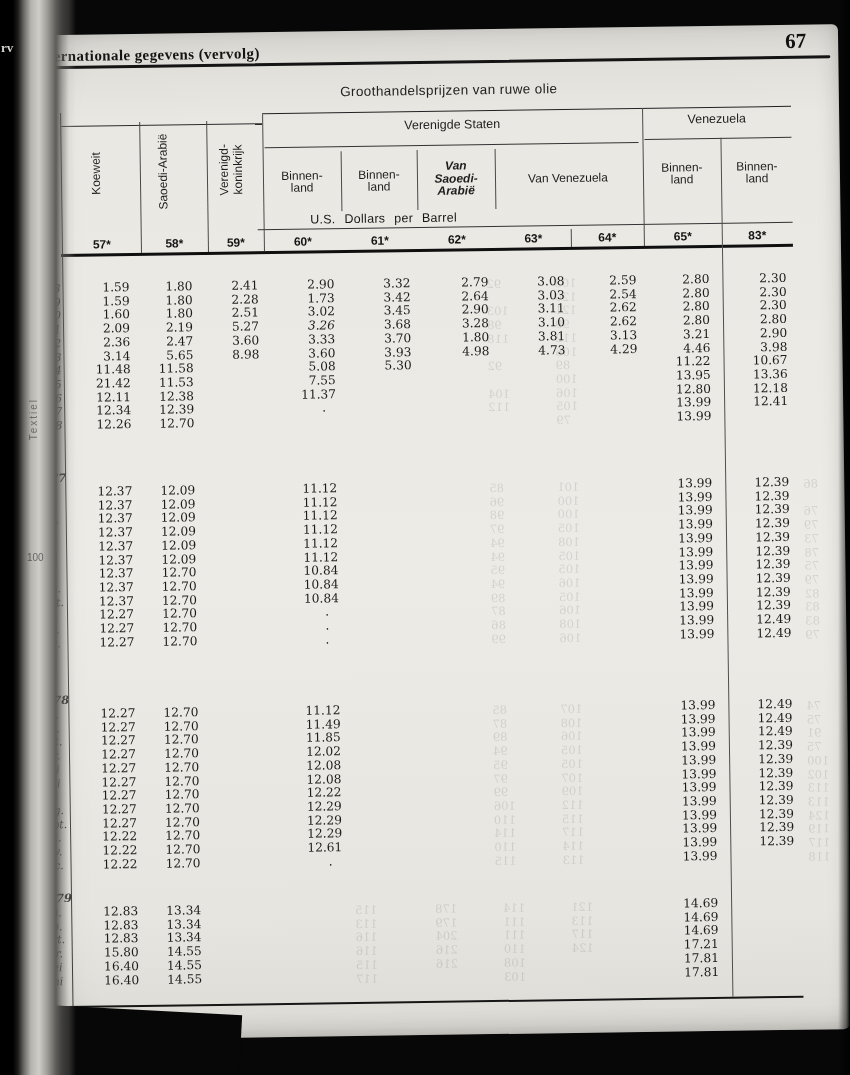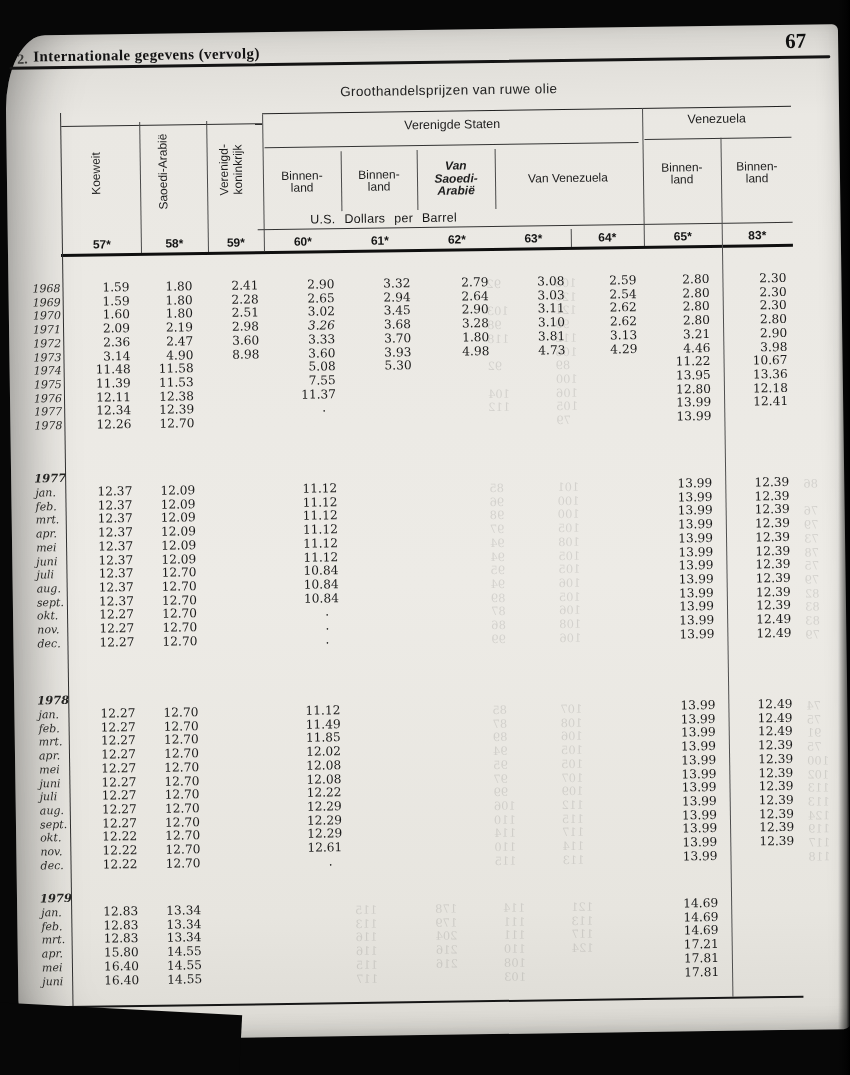--- a/index.html
+++ b/index.html
@@ -232,22 +232,22 @@
             <div class="cell" style="left: 500px; width: 68px;">3.08</div>
             <div class="cell" style="left: 575px; width: 65px;">2.59</div>
             <div class="cell" style="left: 648px; width: 65px;">2.80</div>
             <div class="cell" style="left: 726px; width: 64px;">2.30</div>
           </div>
           <div class="data-row" style="top: 290.7px;">
             <div class="rowlabel">1969</div>
             <div class="cell" style="left: 67px; width: 66px;">1.59</div>
             <div class="cell" style="left: 145px; width: 51px;">1.80</div>
             <div class="cell" style="left: 212px; width: 50px;">2.28</div>
-            <div class="cell" style="left: 268px; width: 70px;">2.65</div>
-            <div class="cell" style="left: 346px; width: 68px;">2.94</div>
+            <div class="cell" style="left: 268px; width: 70px;">1.73</div>
+            <div class="cell" style="left: 346px; width: 68px;">3.42</div>
             <div class="cell" style="left: 422px; width: 70px;">2.64</div>
             <div class="cell" style="left: 500px; width: 68px;">3.03</div>
             <div class="cell" style="left: 575px; width: 65px;">2.54</div>
             <div class="cell" style="left: 648px; width: 65px;">2.80</div>
             <div class="cell" style="left: 726px; width: 64px;">2.30</div>
           </div>
           <div class="data-row" style="top: 304.4px;">
             <div class="rowlabel">1970</div>
             <div class="cell" style="left: 67px; width: 66px;">1.60</div>
             <div class="cell" style="left: 145px; width: 51px;">1.80</div>
@@ -257,21 +257,21 @@
             <div class="cell" style="left: 422px; width: 70px;">2.90</div>
             <div class="cell" style="left: 500px; width: 68px;">3.11</div>
             <div class="cell" style="left: 575px; width: 65px;">2.62</div>
             <div class="cell" style="left: 648px; width: 65px;">2.80</div>
             <div class="cell" style="left: 726px; width: 64px;">2.30</div>
           </div>
           <div class="data-row" style="top: 318.1px;">
             <div class="rowlabel">1971</div>
             <div class="cell" style="left: 67px; width: 66px;">2.09</div>
             <div class="cell" style="left: 145px; width: 51px;">2.19</div>
-            <div class="cell" style="left: 212px; width: 50px;">2.98</div>
+            <div class="cell" style="left: 212px; width: 50px;">5.27</div>
             <div class="cell" style="left: 268px; width: 70px; font-style: italic;">3.26</div>
             <div class="cell" style="left: 346px; width: 68px;">3.68</div>
             <div class="cell" style="left: 422px; width: 70px;">3.28</div>
             <div class="cell" style="left: 500px; width: 68px;">3.10</div>
             <div class="cell" style="left: 575px; width: 65px;">2.62</div>
             <div class="cell" style="left: 648px; width: 65px;">2.80</div>
             <div class="cell" style="left: 726px; width: 64px;">2.80</div>
           </div>
           <div class="data-row" style="top: 331.8px;">
             <div class="rowlabel">1972</div>
@@ -282,21 +282,21 @@
             <div class="cell" style="left: 346px; width: 68px;">3.70</div>
             <div class="cell" style="left: 422px; width: 70px;">1.80</div>
             <div class="cell" style="left: 500px; width: 68px;">3.81</div>
             <div class="cell" style="left: 575px; width: 65px;">3.13</div>
             <div class="cell" style="left: 648px; width: 65px;">3.21</div>
             <div class="cell" style="left: 726px; width: 64px;">2.90</div>
           </div>
           <div class="data-row" style="top: 345.5px;">
             <div class="rowlabel">1973</div>
             <div class="cell" style="left: 67px; width: 66px;">3.14</div>
-            <div class="cell" style="left: 145px; width: 51px;">4.90</div>
+            <div class="cell" style="left: 145px; width: 51px;">5.65</div>
             <div class="cell" style="left: 212px; width: 50px;">8.98</div>
             <div class="cell" style="left: 268px; width: 70px;">3.60</div>
             <div class="cell" style="left: 346px; width: 68px;">3.93</div>
             <div class="cell" style="left: 422px; width: 70px;">4.98</div>
             <div class="cell" style="left: 500px; width: 68px;">4.73</div>
             <div class="cell" style="left: 575px; width: 65px;">4.29</div>
             <div class="cell" style="left: 648px; width: 65px;">4.46</div>
             <div class="cell" style="left: 726px; width: 64px;">3.98</div>
           </div>
           <div class="data-row" style="top: 359.2px;">
@@ -307,21 +307,21 @@
             <div class="cell" style="left: 268px; width: 70px;">5.08</div>
             <div class="cell" style="left: 346px; width: 68px;">5.30</div>
             <div class="cell" style="left: 422px; width: 70px;"></div>
             <div class="cell" style="left: 500px; width: 68px;"></div>
             <div class="cell" style="left: 575px; width: 65px;"></div>
             <div class="cell" style="left: 648px; width: 65px;">11.22</div>
             <div class="cell" style="left: 726px; width: 64px;">10.67</div>
           </div>
           <div class="data-row" style="top: 372.9px;">
             <div class="rowlabel">1975</div>
-            <div class="cell" style="left: 67px; width: 66px;">11.39</div>
+            <div class="cell" style="left: 67px; width: 66px;">21.42</div>
             <div class="cell" style="left: 145px; width: 51px;">11.53</div>
             <div class="cell" style="left: 212px; width: 50px;"></div>
             <div class="cell" style="left: 268px; width: 70px;">7.55</div>
             <div class="cell" style="left: 346px; width: 68px;"></div>
             <div class="cell" style="left: 422px; width: 70px;"></div>
             <div class="cell" style="left: 500px; width: 68px;"></div>
             <div class="cell" style="left: 575px; width: 65px;"></div>
             <div class="cell" style="left: 648px; width: 65px;">13.95</div>
             <div class="cell" style="left: 726px; width: 64px;">13.36</div>
           </div>
@@ -756,15 +756,20 @@
             <div class="cell" style="left: 575px; width: 65px;"></div>
             <div class="cell" style="left: 648px; width: 65px;">17.81</div>
             <div class="cell" style="left: 726px; width: 64px;"></div>
           </div>
         </div>
     </div>
   </div>
 
   <div class="cornerWedge"></div>
 
+  <div class="binding">
+    <span class="fragTop">rv</span>
+    <span class="fragTab">Textiel</span>
+    <span class="fragNum">100</span>
+  </div>
 
   <div class="rightEdge"></div>
 </div>
 
 </body></html>

